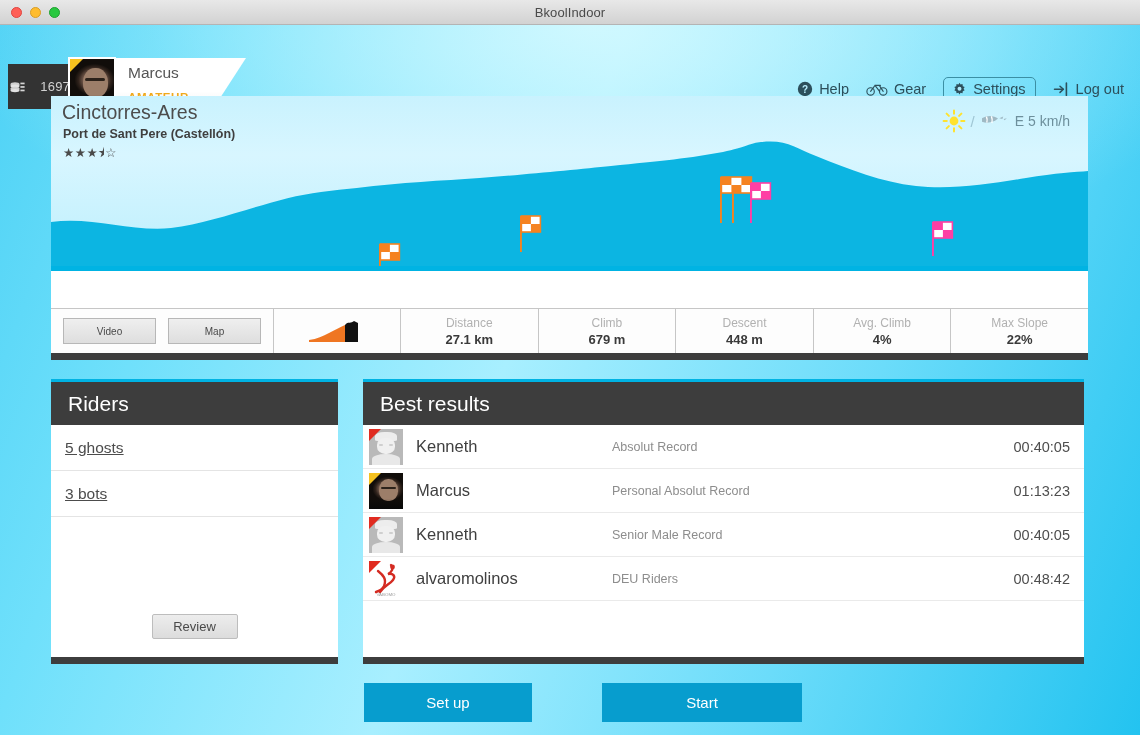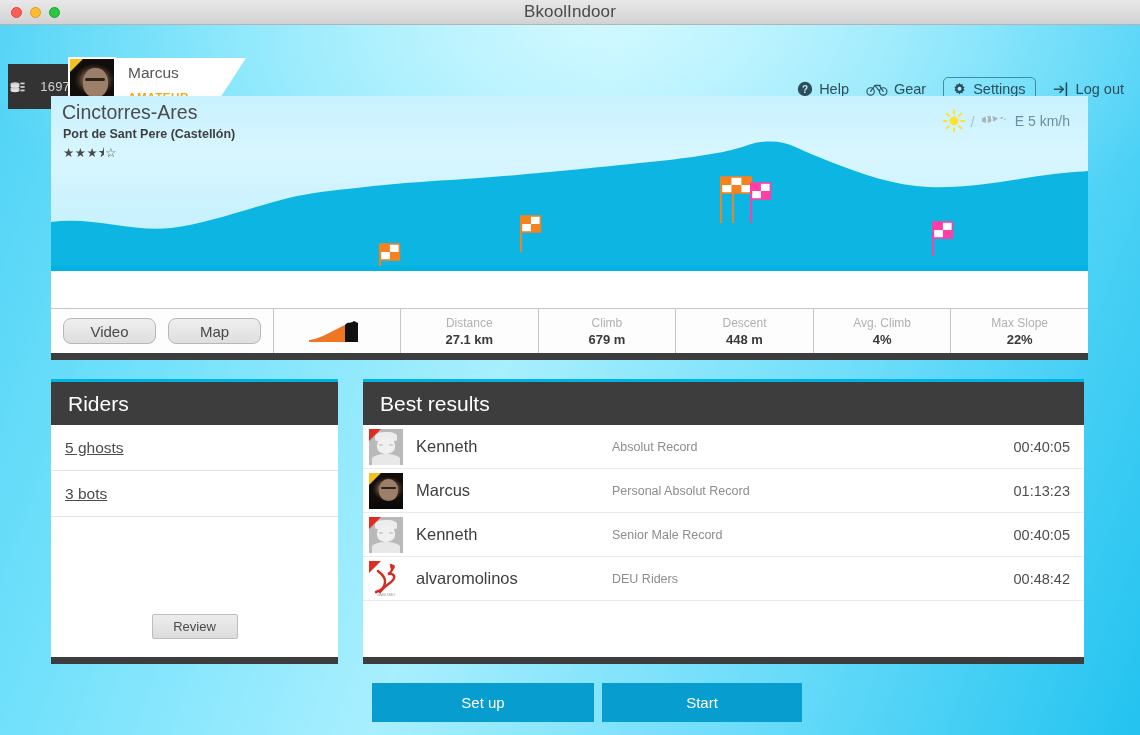--- a/index.html
+++ b/index.html
@@ -23,21 +23,21 @@
     border-bottom: 1px solid #b4b4b4;
     display: flex; align-items: center;
   }
   .traffic { position: absolute; left: 11px; top: 7px; display: flex; gap: 8px; }
   .light { width: 11px; height: 11px; border-radius: 50%; }
   .light.red { background: #ff5f57; border: 1px solid #e0443e; }
   .light.yellow { background: #febc2e; border: 1px solid #d89d26; }
   .light.green { background: #28c840; border: 1px solid #1fa12f; }
   .win-title {
     width: 100%; text-align: center;
-    font-size: 17px; color: #4a4a4a; letter-spacing: .1px;
+    font-size: 13px; color: #4a4a4a; letter-spacing: .1px;
   }
 
   
   .canvas {
     position: absolute; left: 0; top: 25px;
     width: 1140px; height: 710px;
     background: linear-gradient(110deg, #4fd2f5 0%, #6fe0fb 18%, #a8efff 45%, #6bdcfa 72%, #23c3f0 100%);
     overflow: hidden;
   }
   
@@ -158,22 +158,22 @@
     display: flex; align-items: stretch;
   }
   .statsbar-shadow {
     position: absolute; left: 51px; top: 328px; width: 1037px; height: 7px;
     background: #3d3d3d;
   }
   .btn-cell { display: flex; align-items: center; gap: 12px; padding: 0 12px; border-right: 1px solid #c6c6c6; }
   .gbtn {
     width: 93px; height: 26px;
     background: linear-gradient(to bottom, #efefef, #dedede);
-    border: 1px solid #b7b7b7; border-radius: 8px;
-    font-size: 15px; color: #494949;
+    border: 1px solid #b7b7b7; border-radius: 0;
+    font-size: 10px; color: #494949;
     display: flex; align-items: center; justify-content: center;
     cursor: pointer;
   }
   .profile-icon-cell {
     width: 127px; border-right: 1px solid #c6c6c6;
     display: flex; align-items: center; justify-content: center;
   }
   .prof-ico { width: 56px; height: 24px; display: block; }
   .stat {
     flex: 1 1 0; border-right: 1px solid #c6c6c6;
@@ -262,21 +262,21 @@
     border-top: 6px solid transparent;
     border-bottom: 6px solid transparent;
   }
   .bigbtn {
     position: absolute; top: 658px; height: 39px;
     background: #079dce; color: #ffffff;
     font-size: 15px;
     display: flex; align-items: center; justify-content: center;
     cursor: pointer;
   }
-  #btn-setup { left: 372px; width: 222px; }
+  #btn-setup { left: 364px; width: 168px; }
   #btn-start { left: 602px; width: 200px; }
 </style>
 </head>
 <body>
 
 <div id="app">
 
   <div class="titlebar">
     <div class="traffic">
       <span class="light red"></span>

